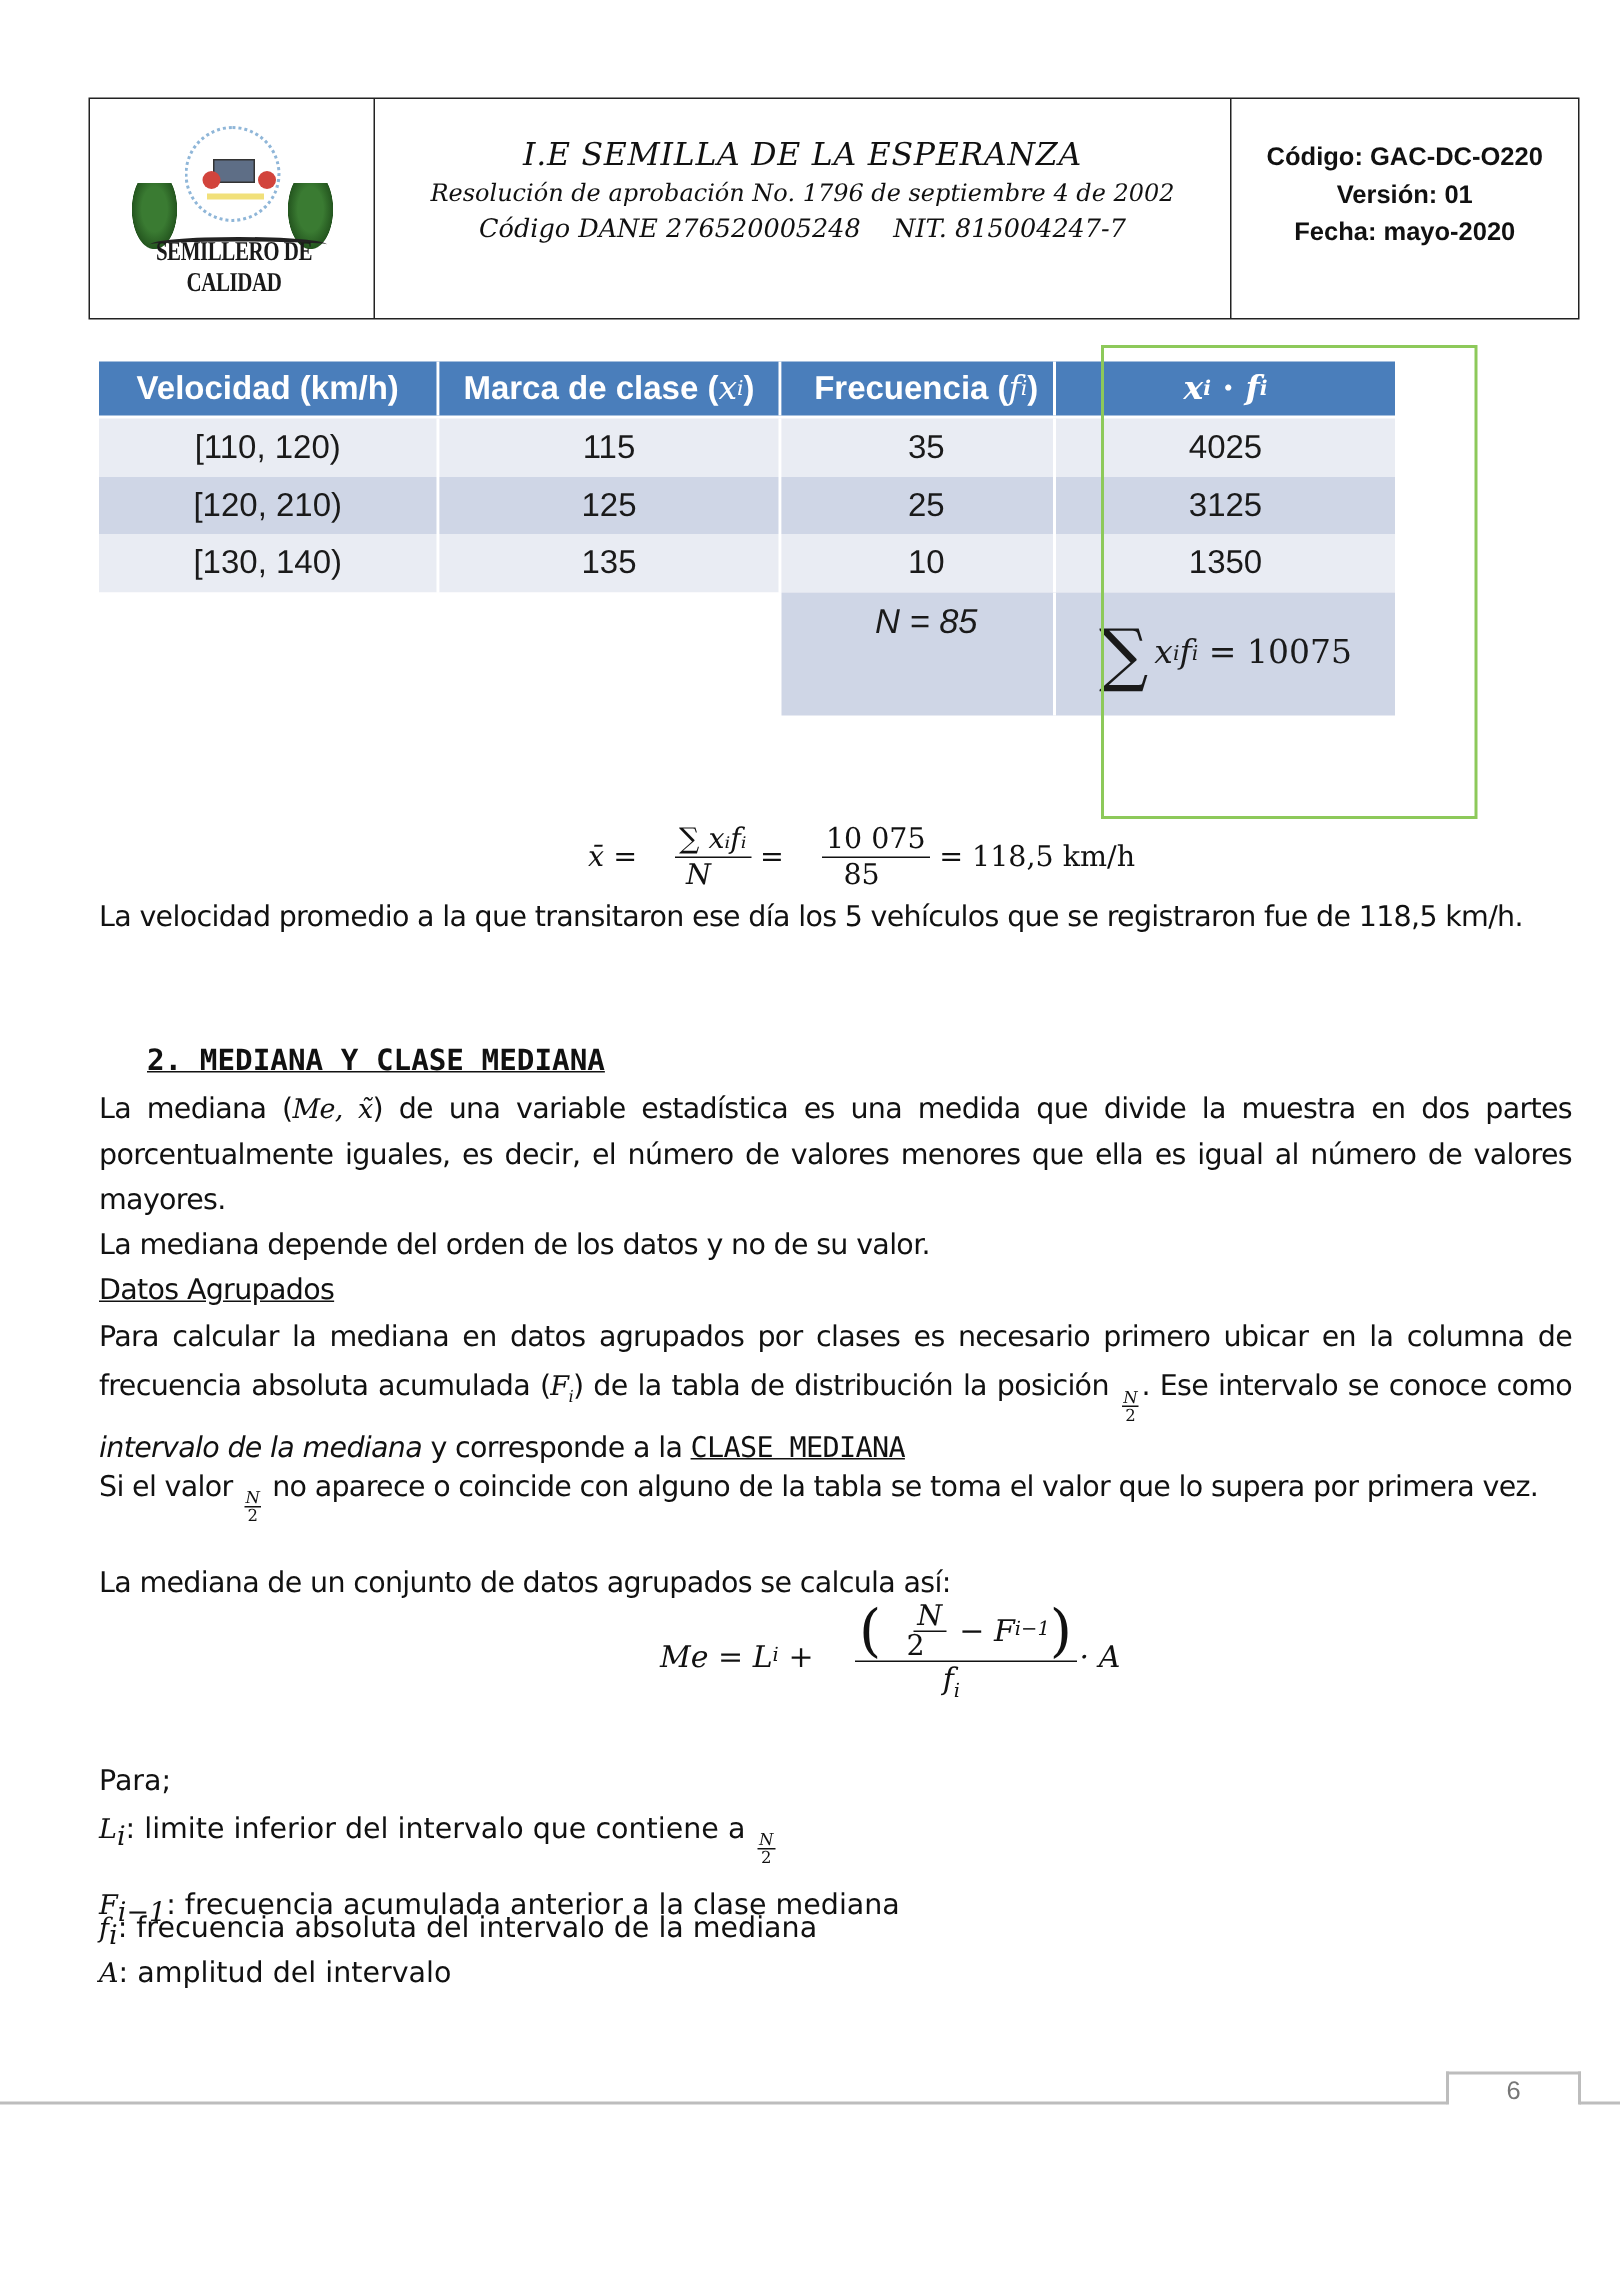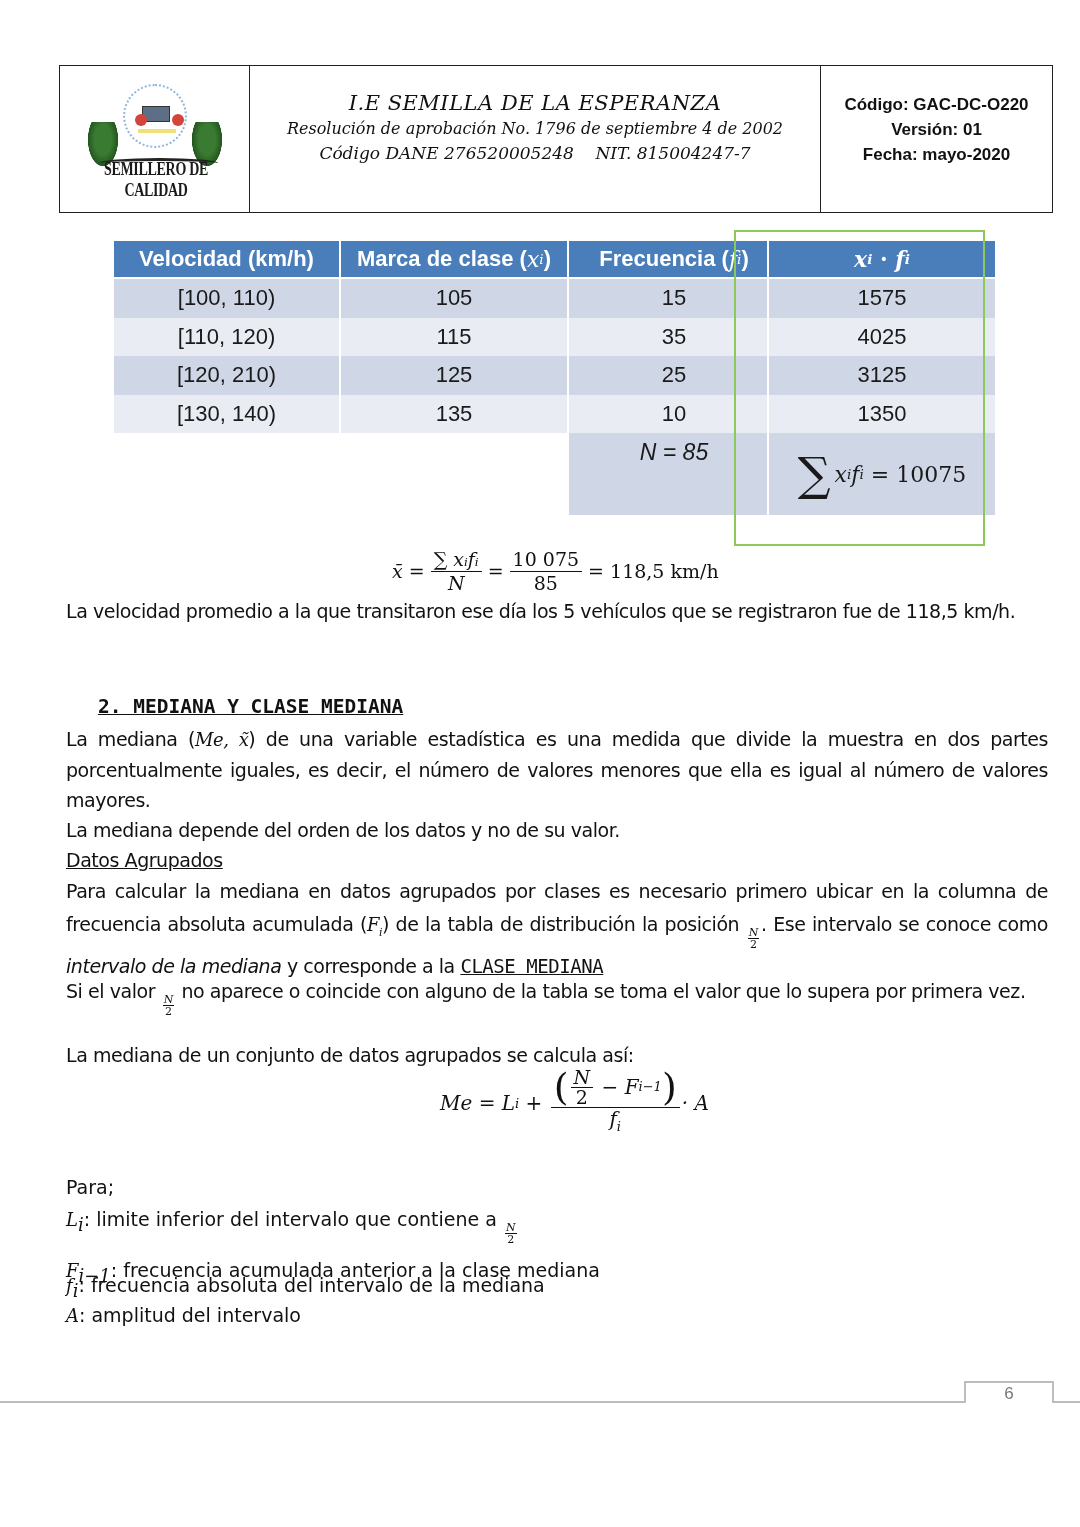--- a/index.html
+++ b/index.html
@@ -32,46 +32,46 @@
                background: radial-gradient(ellipse at 50% 40%, #3a7b32 40%, #24561f 70%, transparent 72%); }
   .logo-plant-l { left: 28px; } .logo-plant-r { left: 132px; }
   .logo-ground { position: absolute; left: 40px; top: 92px; width: 118px; height: 10px;
                  border-top: 3px solid #222; border-radius: 60% 60% 0 0; }
   .logo-text { position: absolute; left: 22px; top: 98px; width: 148px; text-align: center;
                font-family: "Liberation Serif", serif; font-weight: bold; font-size: 14px;
                letter-spacing: -0.3px; color: #1a1a1a; transform: scaleY(1.3); }
 
   
   .tbl { position: absolute; left: 66px; top: 241px; }
-  .tbl .row { display: flex; height: 38.5px; margin-left: 48px; }
+  .tbl .row { display: flex; height: 38.5px; }
   .tbl .cell { display: flex; align-items: center; justify-content: center;
                font-family: "Liberation Sans", sans-serif; font-size: 22px; color: #1a1a1a;
                border-right: 2px solid #fff; }
-  .c1 { width: 227px; } .c2 { width: 228px; } .c3 { width: 200px; padding-left: 12px; } .c4 { width: 226px; border-right: none !important; }
+  .c1 { width: 227px; } .c2 { width: 228px; } .c3 { width: 183px; padding-left: 12px; } .c4 { width: 226px; border-right: none !important; }
   .row.head .cell { background: #4a7ebb; color: #ffffff; font-weight: bold; font-size: 22px; }
   .row.head { height: 38px; border-bottom: 2px solid #fff; }
   .row.odd .cell { background: #cfd6e6; }
   .row.even .cell { background: #e9ecf3; }
   .row.total { height: 82px; }
   .row.total .cell.empty { background: #ffffff; }
   .row.total .cell.shaded { background: #cfd6e6; align-items: flex-start; padding-top: 6px; }
   .math { font-family: "DejaVu Serif", serif; font-style: italic; }
   .math-up { font-family: "DejaVu Serif", serif; font-style: normal; }
   .sub { font-size: 0.62em; vertical-align: -0.35em; }
   .sum-big { font-size: 46px; font-style: normal; line-height: 1; margin-right: 4px; font-family: "DejaVu Serif", serif; }
   .sum-cell { align-items: center !important; padding-top: 0 !important; font-size: 24px; }
 
   .green-box { position: absolute; left: 734px; top: 230px; width: 251px; height: 316px;
                border: 2px solid #8dc95a; }
 
   
   .formula { position: absolute; display: flex; align-items: center;
              font-family: "DejaVu Serif", serif; font-size: 19px; color: #111; }
   .frac { display: inline-flex; flex-direction: column; align-items: center; margin: 0 6px; }
-  .frac .num { padding: 0 3px 1px; border-bottom: 1.3px solid #111; line-height: 22px; }
+  .frac .num { padding: 0 3px 1px; border-bottom: 1.3px solid #111; line-height: 22px; margin-left: 19px; }
   .frac .den { line-height: 22px; }
   .it { font-style: italic; }
 
   
   .txt { position: absolute; left: 66px; width: 982px; font-family: "DejaVu Sans", sans-serif;
          font-size: 19px; color: #111; line-height: 30px; letter-spacing: -0.45px; }
   .justify { text-align: justify; text-align-last: left; }
   .heading { position: absolute; left: 98px; font-family: "DejaVu Sans Mono", monospace;
              font-weight: bold; font-size: 19.5px; letter-spacing: 0px; text-decoration: underline; }
   .u { text-decoration: underline; }
@@ -141,26 +141,20 @@
     </div>
     <div class="cell c4">
       <span class="math">x</span>
         <span class="math sub">i</span>
         <span class="math-up" style="white-space:pre"> · </span>
         <span class="math">f</span>
         <span class="math sub">i</span>
     </div>
   </div>
 
-  <div class="row odd">
-    <div class="cell c1">[100, 110)</div>
-    <div class="cell c2">105</div>
-    <div class="cell c3">15</div>
-    <div class="cell c4">1575</div>
-  </div>
   <div class="row even">
     <div class="cell c1">[110, 120)</div>
     <div class="cell c2">115</div>
     <div class="cell c3">35</div>
     <div class="cell c4">4025</div>
   </div>
   <div class="row odd">
     <div class="cell c1">[120, 210)</div>
     <div class="cell c2">125</div>
     <div class="cell c3">25</div>

